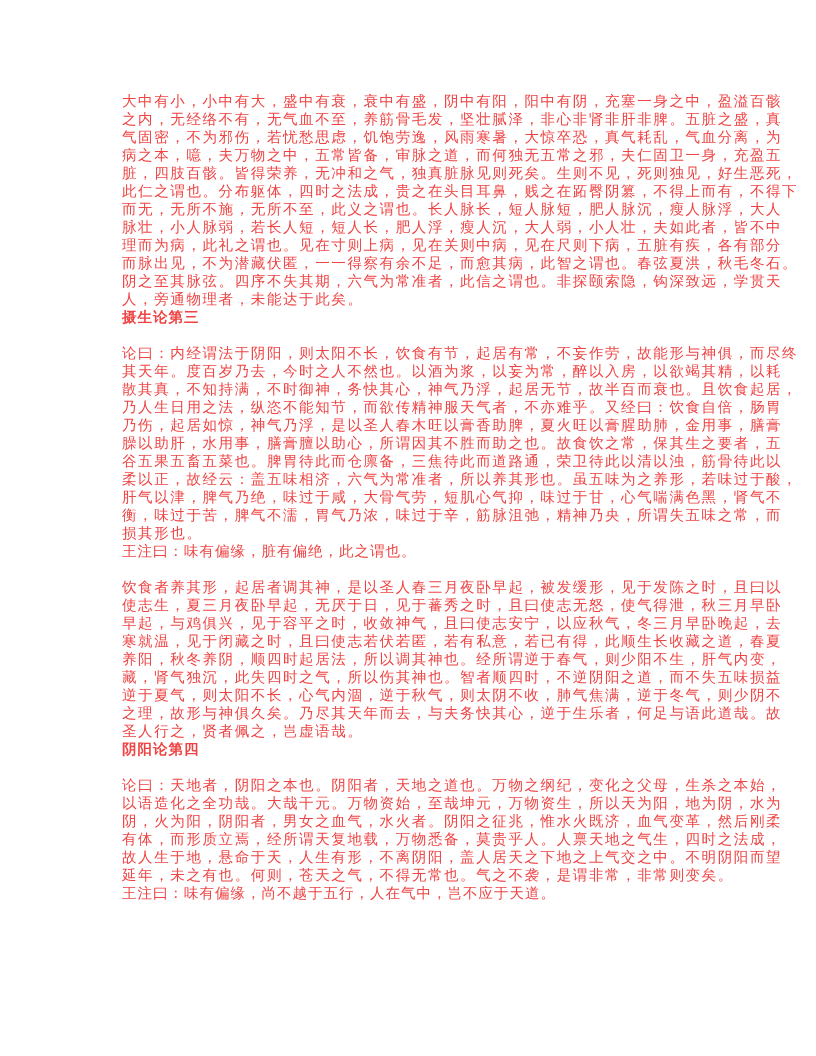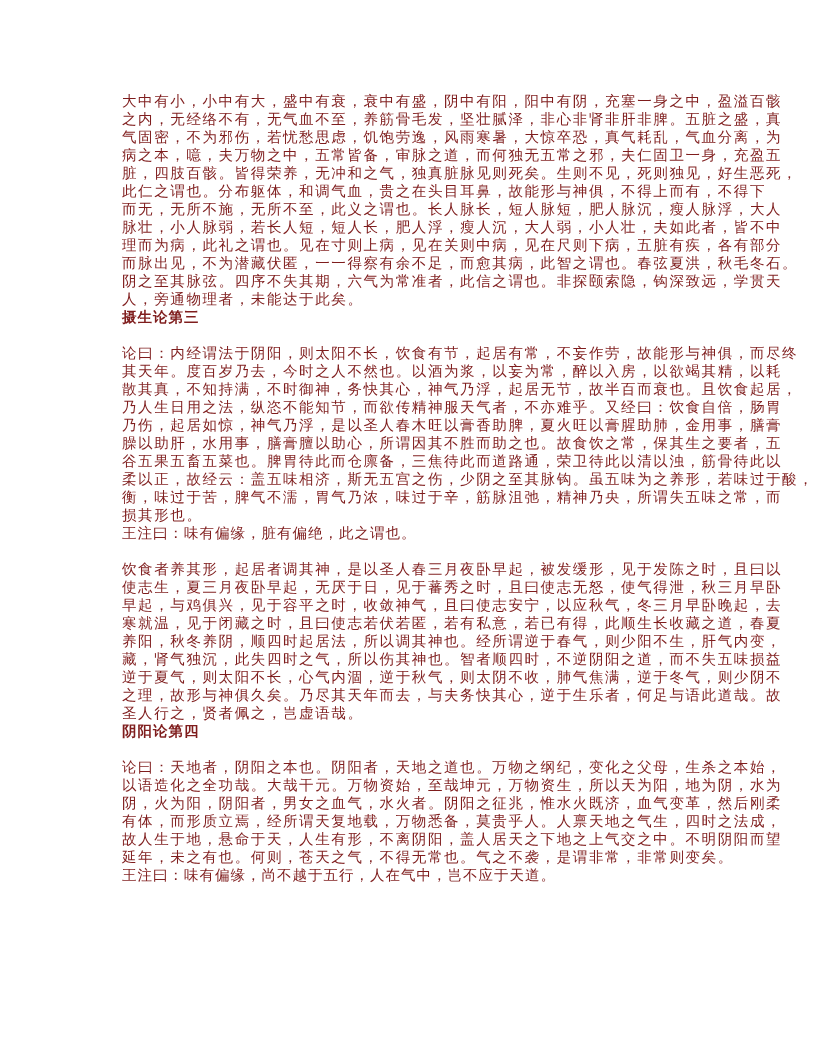--- a/index.html
+++ b/index.html
@@ -5,59 +5,60 @@
   html, body { margin: 0; padding: 0; background: #ffffff; }
   body { width: 816px; height: 1056px; position: relative; overflow: hidden; }
   .page {
     position: absolute;
     left: 122px;
     top: 92px;
     width: 590px;
     font-family: "DejaVu Serif", "Liberation Serif", serif;
     font-size: 14.5px;
     line-height: 18px;
-    color: #7f1d1d;
+    color: #ef4444;
   }
   .line { display: block; white-space: nowrap; letter-spacing: 1.6px; height: 18px; }
   .blank { display: block; height: 18px; }
   .heading { display: block; height: 18px; white-space: nowrap; letter-spacing: 1px; font-weight: bold; }
   .note { display: block; height: 18px; white-space: nowrap; letter-spacing: 1px; }
 </style>
 </head>
 <body>
 
 <div class="page">
 
   <div>
     <span class="line">大中有小，小中有大，盛中有衰，衰中有盛，阴中有阳，阳中有阴，充塞一身之中，盈溢百骸</span>
     <span class="line">之内，无经络不有，无气血不至，养筋骨毛发，坚壮腻泽，非心非肾非肝非脾。五脏之盛，真</span>
     <span class="line">气固密，不为邪伤，若忧愁思虑，饥饱劳逸，风雨寒暑，大惊卒恐，真气耗乱，气血分离，为</span>
     <span class="line">病之本，噫，夫万物之中，五常皆备，审脉之道，而何独无五常之邪，夫仁固卫一身，充盈五</span>
     <span class="line">脏，四肢百骸。皆得荣养，无冲和之气，独真脏脉见则死矣。生则不见，死则独见，好生恶死，</span>
-    <span class="line">此仁之谓也。分布躯体，和调气血，贵之在头目耳鼻，故能形与神俱，不得上而有，不得下</span>
+    <span class="line">此仁之谓也。分布躯体，四时之法成，贵之在头目耳鼻，贱之在跖臀阴篡，不得上而有，不得下</span>
     <span class="line">而无，无所不施，无所不至，此义之谓也。长人脉长，短人脉短，肥人脉沉，瘦人脉浮，大人</span>
     <span class="line">脉壮，小人脉弱，若长人短，短人长，肥人浮，瘦人沉，大人弱，小人壮，夫如此者，皆不中</span>
     <span class="line">理而为病，此礼之谓也。见在寸则上病，见在关则中病，见在尺则下病，五脏有疾，各有部分</span>
     <span class="line">而脉出见，不为潜藏伏匿，一一得察有余不足，而愈其病，此智之谓也。春弦夏洪，秋毛冬石。</span>
     <span class="line">阴之至其脉弦。四序不失其期，六气为常准者，此信之谓也。非探颐索隐，钩深致远，学贯天</span>
     <span class="line">人，旁通物理者，未能达于此矣。</span>
   </div>
 
   <span class="heading">摄生论第三</span>
   <span class="blank"></span>
 
   <div>
     <span class="line">论曰：内经谓法于阴阳，则太阳不长，饮食有节，起居有常，不妄作劳，故能形与神俱，而尽终</span>
     <span class="line">其天年。度百岁乃去，今时之人不然也。以酒为浆，以妄为常，醉以入房，以欲竭其精，以耗</span>
     <span class="line">散其真，不知持满，不时御神，务快其心，神气乃浮，起居无节，故半百而衰也。且饮食起居，</span>
     <span class="line">乃人生日用之法，纵恣不能知节，而欲传精神服天气者，不亦难乎。又经曰：饮食自倍，肠胃</span>
     <span class="line">乃伤，起居如惊，神气乃浮，是以圣人春木旺以膏香助脾，夏火旺以膏腥助肺，金用事，膳膏</span>
     <span class="line">臊以助肝，水用事，膳膏膻以助心，所谓因其不胜而助之也。故食饮之常，保其生之要者，五</span>
     <span class="line">谷五果五畜五菜也。脾胃待此而仓廪备，三焦待此而道路通，荣卫待此以清以浊，筋骨待此以</span>
-    <span class="line">柔以正，故经云：盖五味相济，斯无五宫之伤，少阴之至其脉钩。虽五味为之养形，若味过于酸，</span>
+    <span class="line">柔以正，故经云：盖五味相济，六气为常准者，所以养其形也。虽五味为之养形，若味过于酸，</span>
+    <span class="line">肝气以津，脾气乃绝，味过于咸，大骨气劳，短肌心气抑，味过于甘，心气喘满色黑，肾气不</span>
     <span class="line">衡，味过于苦，脾气不濡，胃气乃浓，味过于辛，筋脉沮弛，精神乃央，所谓失五味之常，而</span>
     <span class="line">损其形也。</span>
   </div>
   <span class="note">王注曰：味有偏缘，脏有偏绝，此之谓也。</span>
   <span class="blank"></span>
 
   <div>
     <span class="line">饮食者养其形，起居者调其神，是以圣人春三月夜卧早起，被发缓形，见于发陈之时，且曰以</span>
     <span class="line">使志生，夏三月夜卧早起，无厌于日，见于蕃秀之时，且曰使志无怒，使气得泄，秋三月早卧</span>
     <span class="line">早起，与鸡俱兴，见于容平之时，收敛神气，且曰使志安宁，以应秋气，冬三月早卧晚起，去</span>

